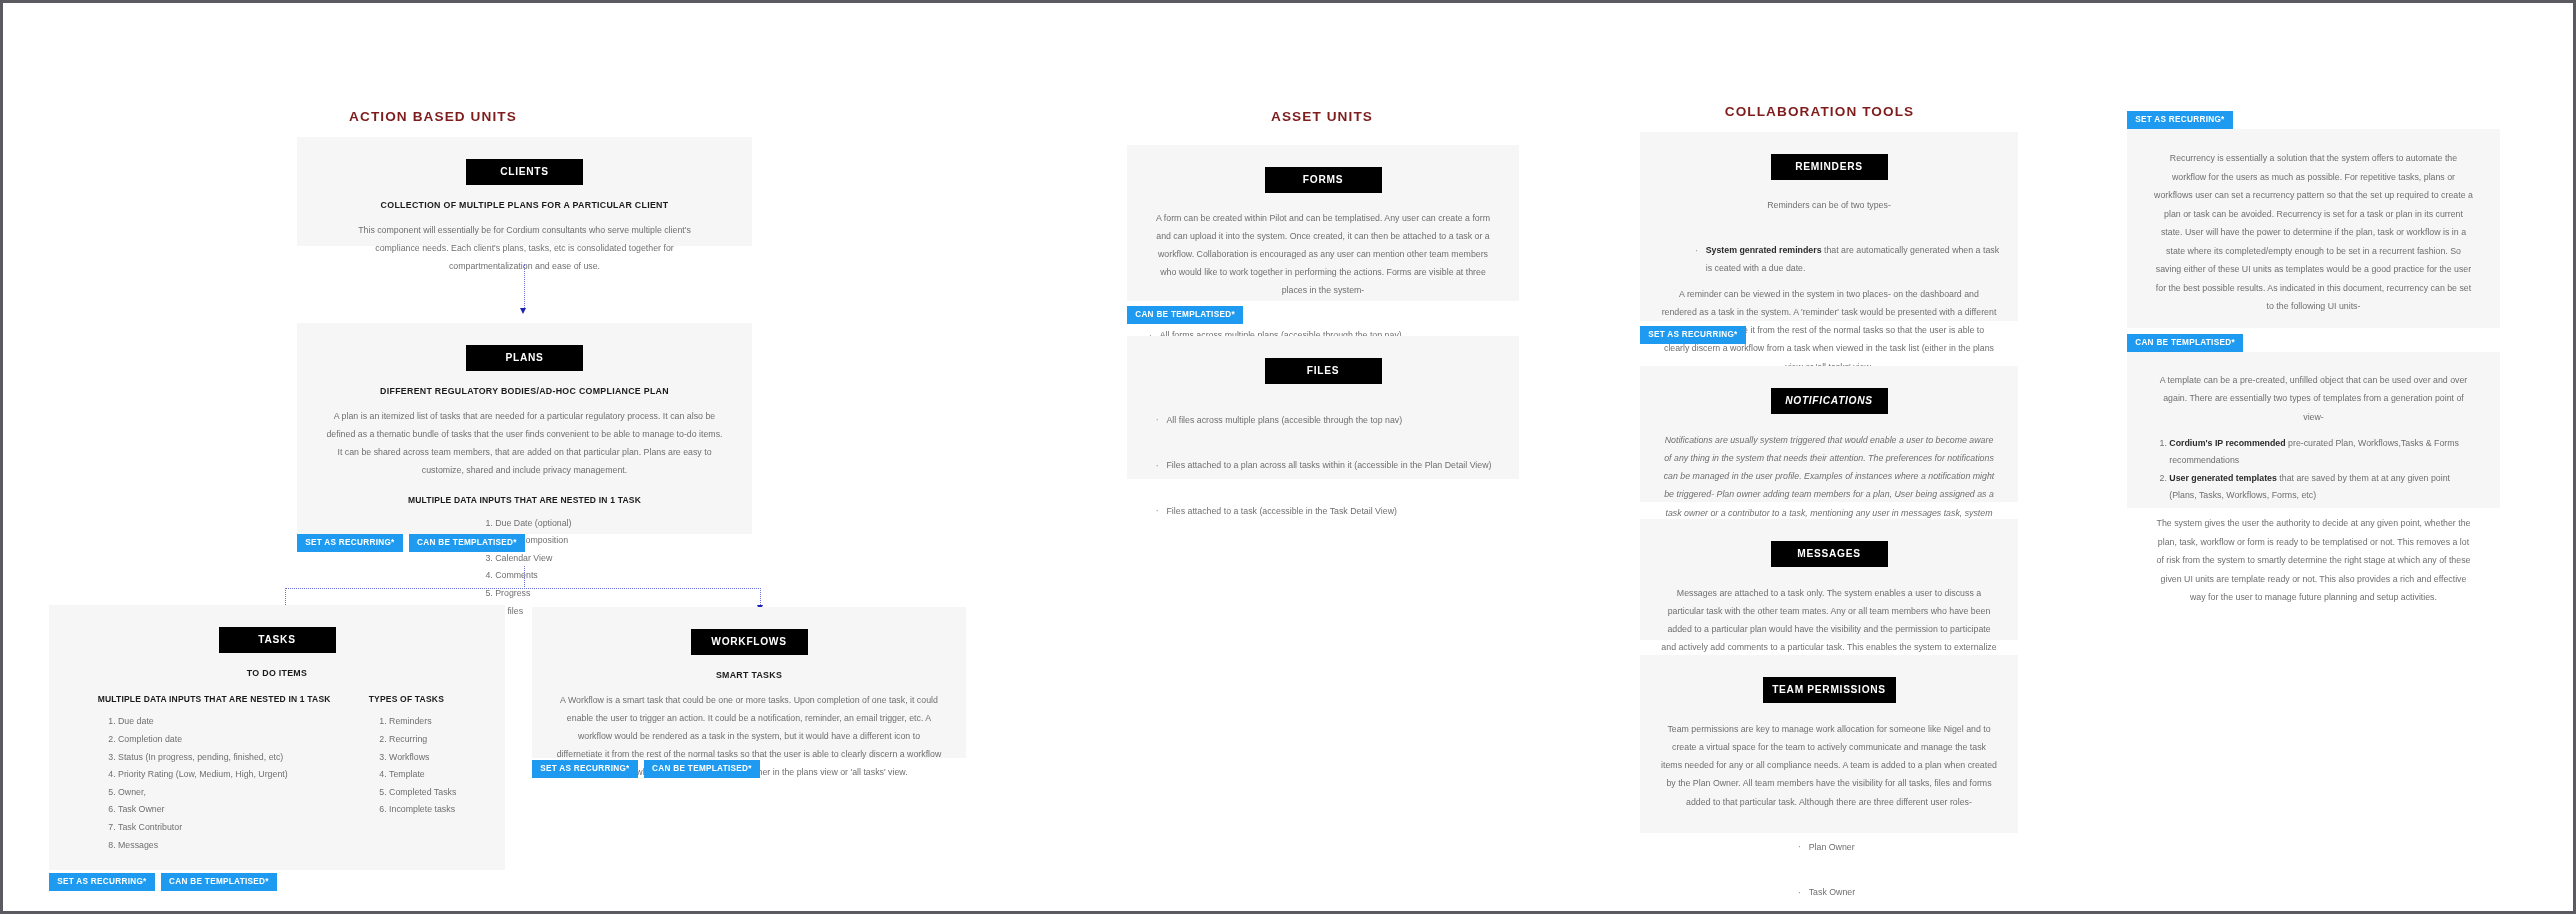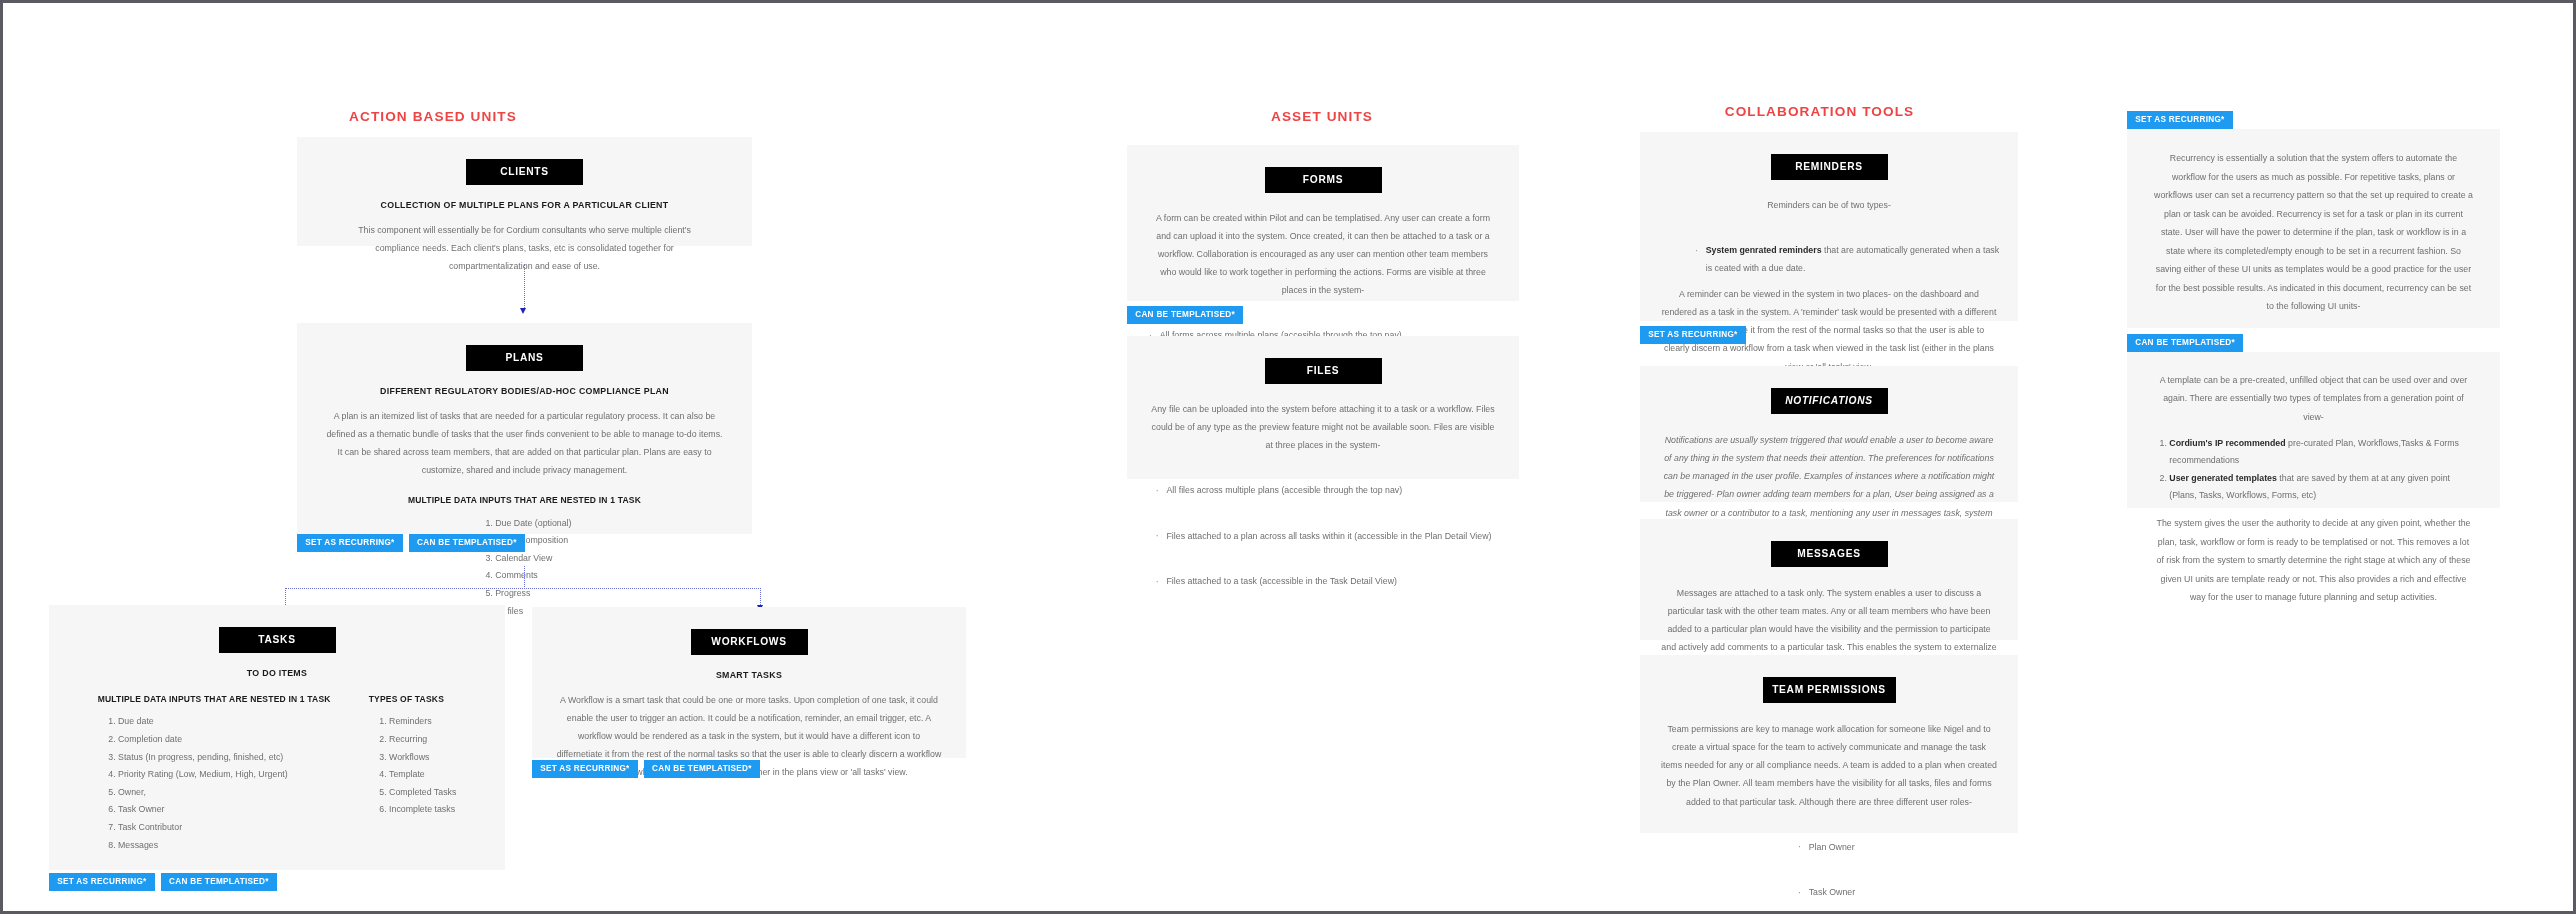--- a/index.html
+++ b/index.html
@@ -27,21 +27,21 @@
     font-family: "DejaVu Sans", sans-serif;
     white-space: nowrap;
   }
 
   
   .col-head {
     position: absolute;
     font-size: 13.6px;
     font-weight: bold;
     letter-spacing: 1.1px;
-    color: #ef4444;
+    color: #7f1d1d;
     text-align: center;
     white-space: nowrap;
   }
 
   
   .card {
     position: absolute;
     background: #f6f6f6;
     padding: 12.2px 17.7px 15px 17.7px;
   }
@@ -248,21 +248,20 @@
       <li>Forms attached to a task (accessible within a Task Detail View)</li>
     </ul>
   </div>
 
   <div class="badge-row" style="left:1124px; top:303px;">
     <div class="badge">CAN BE TEMPLATISED*</div>
   </div>
 
   <div class="card" style="left:1124px; top:333px; width:392px; height:143px;">
     <div class="chip">FILES</div>
-    <div class="body" style="padding:0 4.1px; margin-top:16.3px;">Any file can be uploaded into the system before attaching it to a task or a workflow. Files could be of any type as the preview feature might not be available soon. Files are visible at three places in the system-</div>
     <ul class="dot" style="margin-top:6.8px; padding-left:6.8px;">
       <li>All files across multiple plans (accesible through the top nav)</li>
       <li>Files attached to a plan across all tasks within it (accessible in the Plan Detail View)</li>
       <li>Files attached to a task (accessible in the Task Detail View)</li>
     </ul>
   </div>
 
   <div class="card" style="left:1637px; top:129px; width:378px; height:189px;">
     <div class="chip">REMINDERS</div>
     <div class="body" style="margin-top:16.3px;">Reminders can be of two types-</div>

